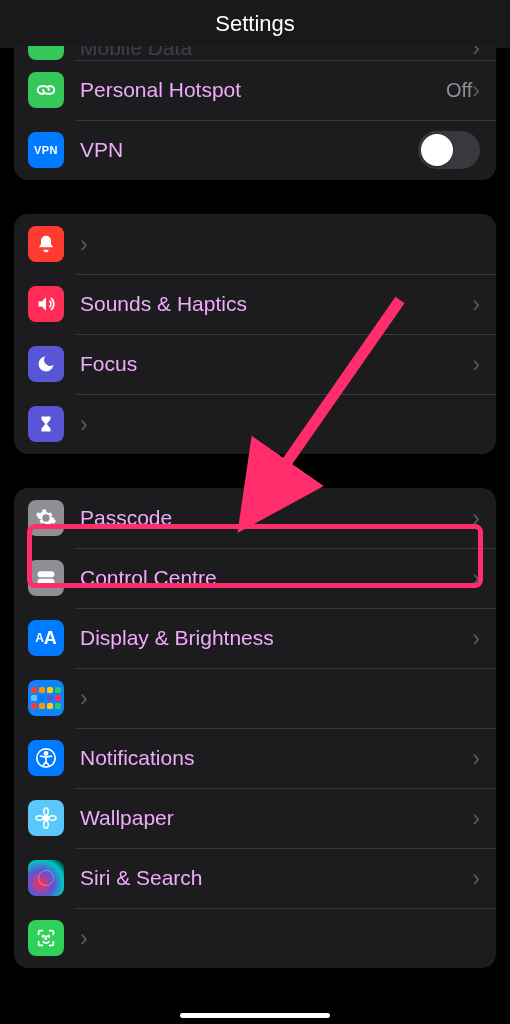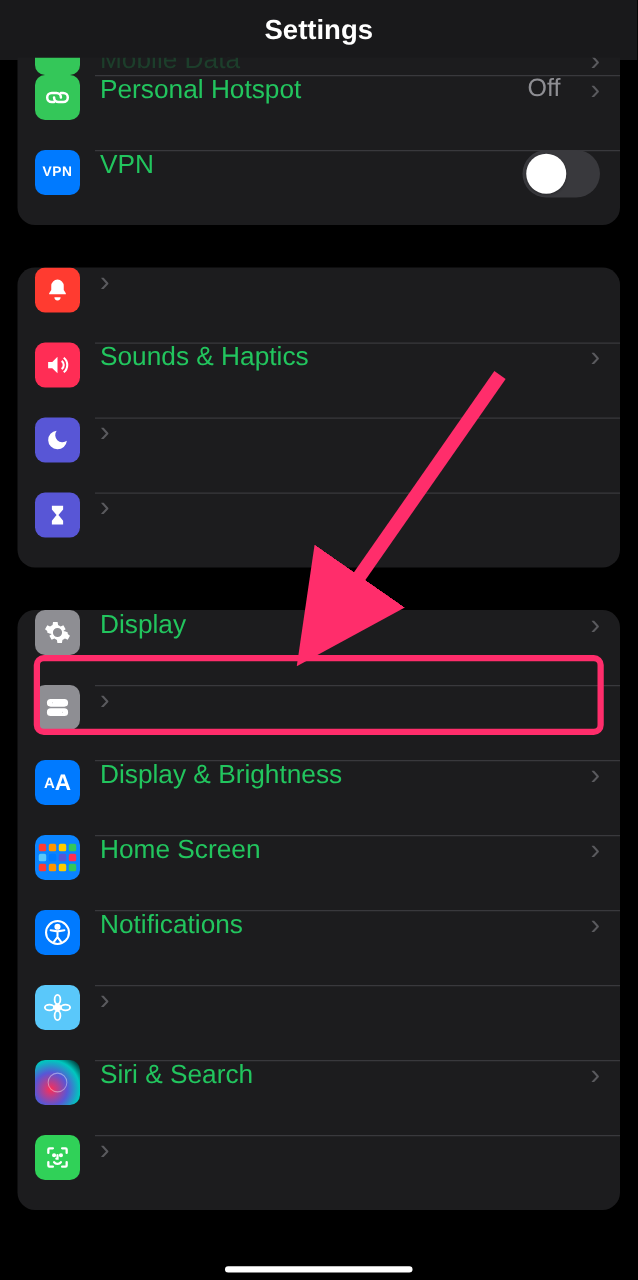--- a/index.html
+++ b/index.html
@@ -11,37 +11,38 @@
       color: #fff;
       overflow: hidden;
       position: relative;
     }
     .header {
       height: 48px;
       background: rgba(28,28,30,0.9);
       display: flex;
       align-items: center;
       justify-content: center;
-      font-weight: 700;
+      font-weight: 400;
       font-size: 22px;
     }
     .scroll {
       position: absolute;
       top: 48px;
       left: 0; right: 0; bottom: 0;
     }
     .group {
       background: #1c1c1e;
       margin: 0 14px 34px 14px;
       border-radius: 14px;
       overflow: hidden;
     }
     .group.first { margin-top: -2px; border-top-left-radius:0; border-top-right-radius:0;}
     .row {
       display: flex;
+      align-items: center;
       height: 60px;
       padding: 0 16px 0 14px;
       position: relative;
     }
     .row + .row::before {
       content: "";
       position: absolute;
       top: 0; left: 62px; right: 0;
       height: 1px;
       background: #39393d;
@@ -58,26 +59,26 @@
       border-radius: 8px;
       flex: 0 0 36px;
       display: flex;
       align-items: center;
       justify-content: center;
       margin-right: 16px;
     }
     .label {
       flex: 1;
       font-size: 21px;
-      color: #22c55e;
+      color: #f0abfc;
     }
     .value {
       font-size: 20px;
       color: #8e8e93;
-      margin-right: 24px;
+      margin-right: 0;
     }
     .chevron {
       color: #5a5a5e;
       font-size: 23px;
       line-height: 1;
     }
     .toggle {
       width: 62px;
       height: 38px;
       background: #39393d;
@@ -193,51 +194,53 @@
       </div>
       <div class="label">Sounds &amp; Haptics</div>
       <span class="chevron">›</span>
     </div>
     <div class="row">
       <div class="icon bg-indigo">
         <svg width="20" height="20" viewBox="0 0 24 24" fill="#fff">
             <path d="M21 12.8A9 9 0 1 1 11.2 3a7 7 0 0 0 9.8 9.8z"></path>
           </svg>
       </div>
+      <div class="label">Focus</div>
       <span class="chevron">›</span>
     </div>
     <div class="row">
       <div class="icon bg-indigo">
         <svg width="18" height="20" viewBox="0 0 24 24" fill="#fff">
             <path d="M6 2h12v4l-5 6 5 6v4H6v-4l5-6-5-6V2z"></path>
           </svg>
       </div>
       <span class="chevron">›</span>
     </div>
   </div>
 
   <div class="group">
     <div class="row">
       <div class="icon bg-gray">
         <svg width="22" height="22" viewBox="0 0 24 24" fill="#fff">
             <path d="M12 8a4 4 0 1 0 0 8 4 4 0 0 0 0-8zm9 4a9 9 0 0 1-.1 1.3l2 1.6-2 3.4-2.4-1a7 7 0 0 1-2.2 1.3l-.4 2.6h-4l-.4-2.6a7 7 0 0 1-2.2-1.3l-2.4 1-2-3.4 2-1.6A9 9 0 0 1 3 12a9 9 0 0 1 .1-1.3l-2-1.6 2-3.4 2.4 1a7 7 0 0 1 2.2-1.3L8.1 2.8h4l.4 2.6a7 7 0 0 1 2.2 1.3l2.4-1 2 3.4-2 1.6A9 9 0 0 1 21 12z"></path>
           </svg>
       </div>
-      <div class="label">Display</div>
+      <div class="label">Passcode</div>
       <span class="chevron">›</span>
     </div>
     <div class="row">
       <div class="icon bg-gray">
         <svg width="20" height="20" viewBox="0 0 24 24" fill="none" stroke="#fff" stroke-width="2.4">
             <rect x="3" y="5" width="18" height="5" rx="2.5" fill="#fff"></rect>
             <circle cx="7" cy="7.5" r="1.6" fill="#8e8e93"></circle>
             <rect x="3" y="14" width="18" height="5" rx="2.5" fill="#fff"></rect>
             <circle cx="17" cy="16.5" r="1.6" fill="#8e8e93"></circle>
           </svg>
       </div>
+      <div class="label">Control Centre</div>
       <span class="chevron">›</span>
     </div>
     <div class="row">
       <div class="icon bg-blue">
         <span style="color:#fff;font-weight:600;font-size:12px;">A</span>
           <span style="color:#fff;font-weight:600;font-size:18px;">A</span>
       </div>
       <div class="label">Display &amp; Brightness</div>
       <span class="chevron">›</span>
     </div>
@@ -251,21 +254,20 @@
           <div style="background:#5ac8fa"></div>
             <div style="background:#007aff"></div>
             <div style="background:#5856d6"></div>
             <div style="background:#ff2d55"></div>
           <div style="background:#ff3b30"></div>
             <div style="background:#ff9500"></div>
             <div style="background:#ffcc00"></div>
             <div style="background:#34c759"></div>
         </div>
       </div>
-      <div class="label">Home Screen</div>
       <span class="chevron">›</span>
     </div>
     <div class="row">
       <div class="icon bg-blue">
         <svg width="22" height="22" viewBox="0 0 24 24" fill="none" stroke="#fff" stroke-width="1.8">
             <circle cx="12" cy="12" r="10"></circle>
             <circle cx="12" cy="7" r="1.8" fill="#fff"></circle>
             <path d="M6 10l6 1 6-1M12 11v5l-3 4M12 16l3 4" stroke-linecap="round"></path>
           </svg>
       </div>
@@ -275,20 +277,21 @@
     <div class="row">
       <div class="icon bg-lightblue">
         <svg width="22" height="22" viewBox="0 0 24 24" fill="none" stroke="#fff" stroke-width="1.6">
             <circle cx="12" cy="12" r="2.5" fill="#fff"></circle>
             <ellipse cx="12" cy="5" rx="2.5" ry="4"></ellipse>
             <ellipse cx="12" cy="19" rx="2.5" ry="4"></ellipse>
             <ellipse cx="5" cy="12" rx="4" ry="2.5"></ellipse>
             <ellipse cx="19" cy="12" rx="4" ry="2.5"></ellipse>
           </svg>
       </div>
+      <div class="label">Wallpaper</div>
       <span class="chevron">›</span>
     </div>
     <div class="row">
       <div class="icon bg-black siri-bg">
         <svg width="20" height="20" viewBox="0 0 24 24">
             <circle cx="12" cy="12" r="9" fill="none" stroke="rgba(255,255,255,0.4)" stroke-width="1"></circle>
           </svg>
       </div>
       <div class="label">Siri &amp; Search</div>
       <span class="chevron">›</span>

